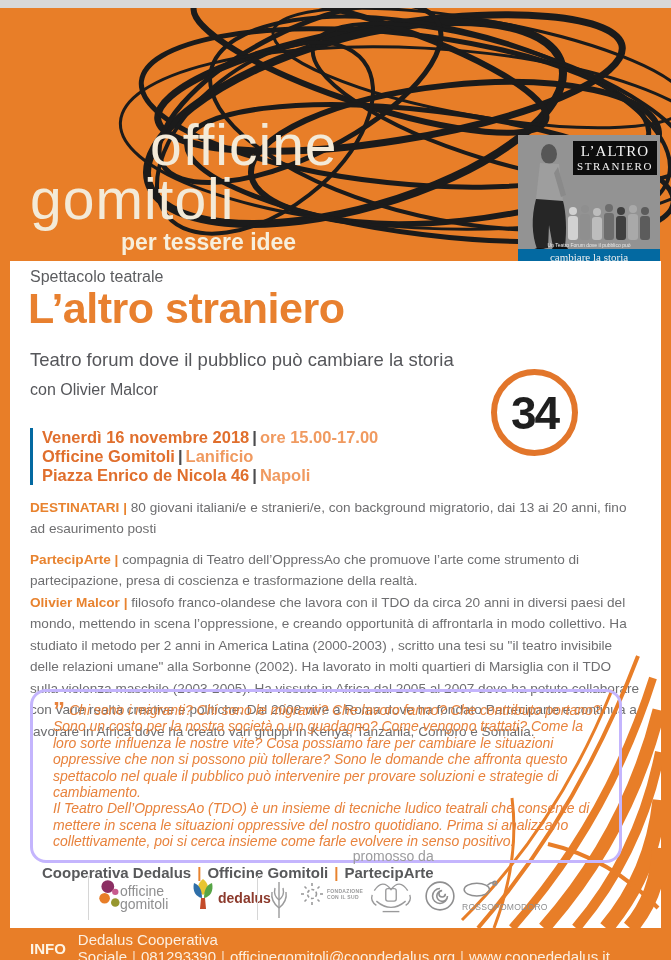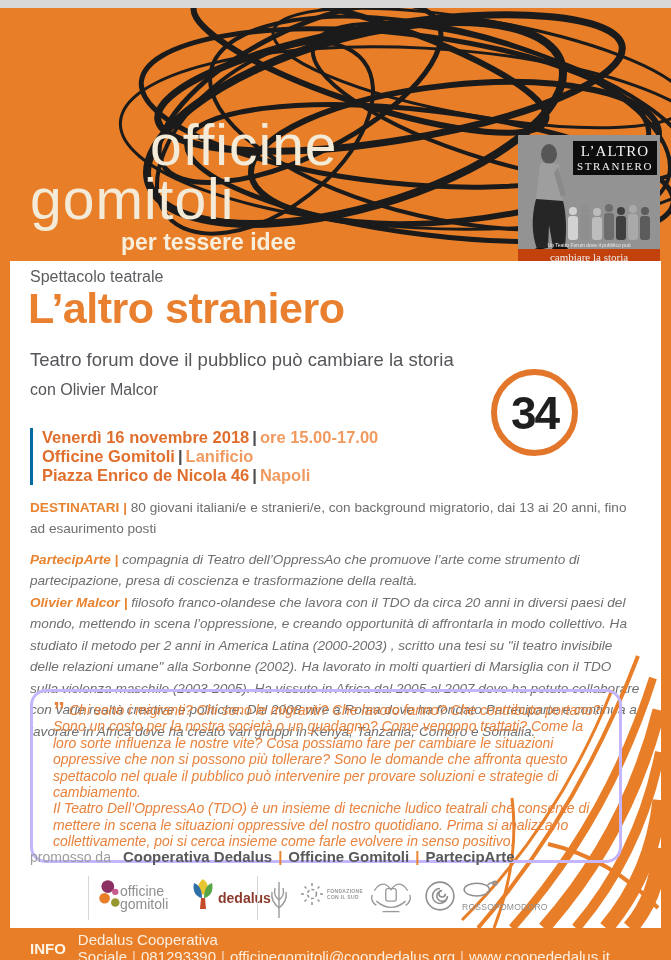--- a/index.html
+++ b/index.html
@@ -21,41 +21,41 @@
   .brand2{position:absolute;left:30px;top:158px;font-size:57px;font-weight:300;color:#F3EAD8;letter-spacing:1px;z-index:2;}
   .tagline{position:absolute;left:121px;top:221px;font-size:23px;font-weight:700;color:#F7EFDC;z-index:2;}
   
   .mini-poster{position:absolute;left:518px;top:127px;width:142px;height:130px;background:#939393;z-index:3;overflow:hidden;}
   .mp-title{position:absolute;right:3px;top:6px;width:84px;background:#0d0d0d;color:#f4f4f4;text-align:center;padding:2px 0 3px;font-family:"Liberation Serif","DejaVu Serif",serif;}
   .mp-title .t1{font-size:15px;letter-spacing:1px;}
   .mp-title .t2{font-size:11px;letter-spacing:1.6px;}
   .mp-art-person{position:absolute;left:2px;top:8px;}
   .mp-art-group{position:absolute;left:48px;top:50px;}
   .mp-tiny{position:absolute;left:0;bottom:17px;width:100%;text-align:center;font-size:5px;color:#e9e9e9;}
-  .mp-strip{position:absolute;left:0;bottom:0;width:100%;height:16px;background:#c2410c;color:#efefef;text-align:center;font-family:"Liberation Serif","DejaVu Serif",serif;font-size:11px;line-height:16px;}
+  .mp-strip{position:absolute;left:0;bottom:0;width:100%;height:16px;background:#0369a1;color:#efefef;text-align:center;font-family:"Liberation Serif","DejaVu Serif",serif;font-size:11px;line-height:16px;}
   
   .kicker{position:absolute;left:30px;top:260px;font-size:16px;color:#5B5C5F;}
   .title{position:absolute;left:28px;top:276px;font-size:43px;font-weight:700;color:#E8802F;letter-spacing:-0.5px;}
   .subtitle{position:absolute;left:30px;top:341px;font-size:18.5px;color:#55565A;}
   .credit{position:absolute;left:30px;top:373px;font-size:16px;color:#55565A;}
   .badge{position:absolute;left:491px;top:361px;width:87px;height:87px;border:6px solid #E2762B;border-radius:50%;box-sizing:border-box;background:#fff;display:flex;align-items:center;justify-content:center;z-index:2;}
   .badge span{font-size:46px;font-weight:800;color:#1f1f1f;letter-spacing:-2px;}
   .event{position:absolute;left:30px;top:420px;border-left:3px solid #0369a1;padding-left:9px;font-size:16.5px;font-weight:700;line-height:19px;}
   .event .strong{color:#E06F2D;}
   .event .light{color:#F09A60;}
   .event .pipe{color:#4b4b4d;padding:0 3px;}
   .paragraphs{position:absolute;left:30px;top:489px;width:610px;font-size:13.6px;line-height:1.58;color:#6E6E70;}
   .paragraphs .para{margin:0 0 9px 0;}
-  .paragraphs .para.tight{margin:0;font-style:italic;}
+  .paragraphs .para.tight{margin:0;}
   .plabel{font-weight:700;color:#E8832F;}
   .quote-box{position:absolute;left:30px;top:681px;width:592px;box-sizing:border-box;border:3px solid #c4b5fd;border-radius:16px;padding:10px 16px 11px 20px;color:#E8823C;font-style:italic;font-size:14px;line-height:1.17;z-index:2;background:transparent;}
   .quote-mark{font-style:normal;font-weight:800;font-size:24px;line-height:0;vertical-align:-4px;margin-right:4px;}
   .quote-box p{margin:0;}
   
-  .promoted{position:absolute;left:30px;top:840px;font-size:14px;color:#9c9c9e;display:flex;align-items:center;z-index:2;}
+  .promoted{position:absolute;left:30px;top:840px;font-size:14px;color:#9c9c9e;display:flex;align-items:flex-end;z-index:2;flex-direction:column;}
   .promoted .names{margin-left:12px;font-size:15px;font-weight:700;color:#58595B;}
   .promoted .opipe{color:#E8832F;font-weight:700;padding:0 6px;}
   .logo-row{position:absolute;left:0;top:864px;width:671px;height:56px;z-index:2;}
   .vdiv{position:absolute;top:4px;width:1px;height:44px;background:#d6d6d6;}
   .logo{position:absolute;color:#8f8f90;}
   .logo-og{left:96px;top:6px;display:flex;align-items:flex-start;}
   .logo-og .txt{font-size:14px;line-height:13px;color:#8f8f90;margin-top:7px;margin-left:-6px;}
   .logo-dd{left:190px;top:4px;display:flex;align-items:flex-end;}
   .logo-dd .txt{font-size:14px;font-weight:700;color:#8C3A2C;margin-left:2px;margin-bottom:6px;}
   .logo-plant{left:266px;top:6px;}

